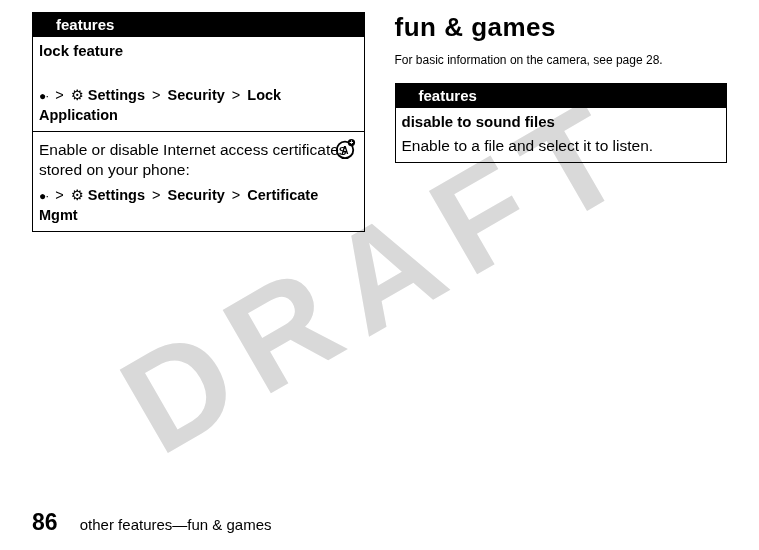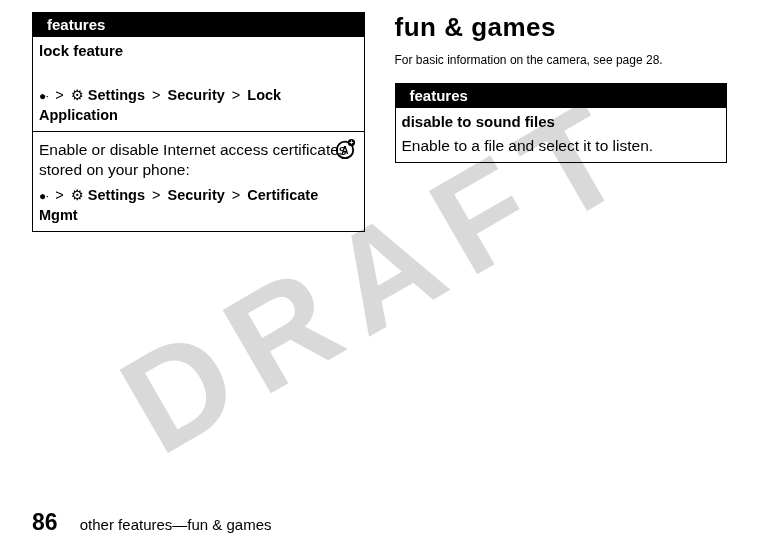--- a/index.html
+++ b/index.html
@@ -24,21 +24,21 @@
     flex-direction: row;
     gap: 30px;
     padding: 12px 32px 0 32px;
   }
   .col { width: 340px; }
   .feature-table { border: 1.5px solid #000; width: 100%; }
   .feature-table .header {
     background: #000;
     color: #fff;
     font-weight: bold;
-    padding: 3px 14px;
+    padding: 3px 23px;
     font-size: 15px;
   }
   .feature-table .row {
     border-top: 1px solid #000;
     padding: 4px 6px 6px 6px;
     font-size: 15px;
     line-height: 1.35;
     position: relative;
   }
   .feature-table .row-title {

